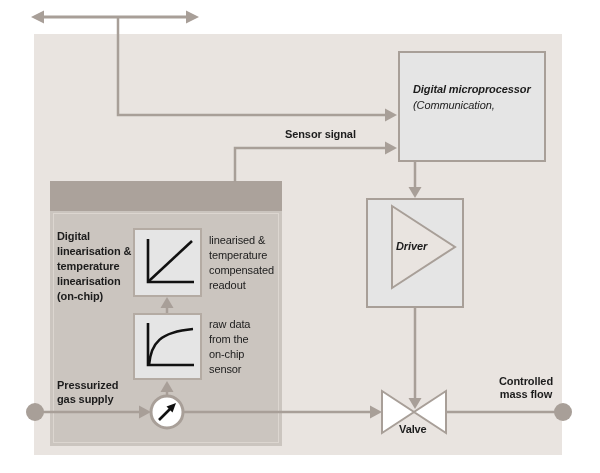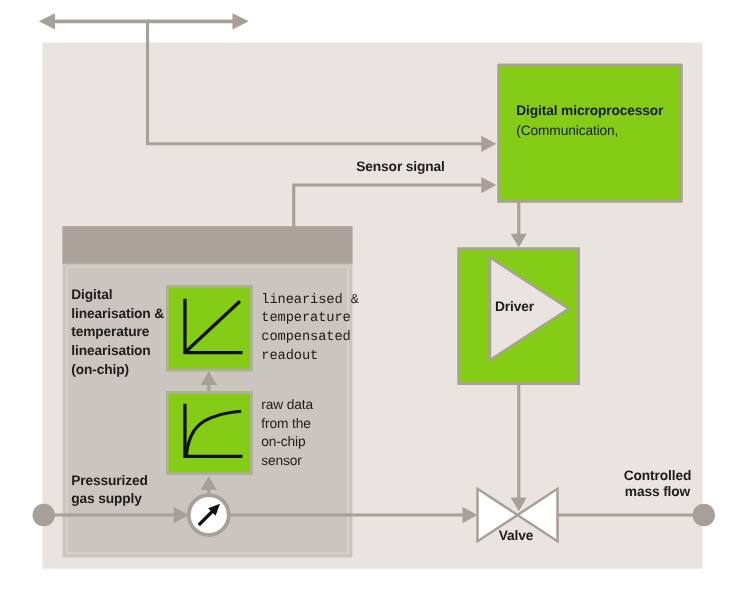--- a/index.html
+++ b/index.html
@@ -7,31 +7,31 @@
     position:relative;width:600px;height:473px;background:#ffffff;
     font-family:"Liberation Sans", sans-serif;color:#1c1c1c;overflow:hidden;
     letter-spacing:-0.1px;
   }
   .abs{position:absolute;}
   #housing{left:34px;top:34px;width:528px;height:421px;background:var(--c-housing);z-index:1;}
   #chip{left:50px;top:181px;width:232px;height:265px;background:var(--c-chipbody);z-index:2;}
   #chip-header{left:0;top:0;width:232px;height:30px;background:var(--c-chiphead);}
   #chip-inset{left:3px;top:32px;right:3px;bottom:3px;border:1px solid #dcd6d0;}
   #overlay{left:0;top:0;z-index:3;pointer-events:none;}
-  .whitebox{background:#84cc16;border:2px solid var(--c-line);z-index:4;box-sizing:border-box;}
+  .whitebox{background:#e5e5e5;border:2px solid var(--c-line);z-index:4;box-sizing:border-box;font-style:italic;}
   #micro-box{left:398px;top:51px;width:148px;height:111px;padding:28px 6px 0 13px;font-size:11px;line-height:16px;}
   #driver-box{left:366px;top:198px;width:98px;height:110px;}
   #graph1{left:133px;top:228px;width:69px;height:69px;border-color:#b4aba3;}
   #graph2{left:133px;top:313px;width:69px;height:67px;border-color:#b4aba3;}
   .lbl{z-index:6;font-size:11px;line-height:15px;}
   .b{font-weight:bold;}
   #lbl-interface{left:202px;top:61px;line-height:14px;width:210px;}
   #lbl-sensor{left:285px;top:127px;text-align:right;}
   #lbl-chip{left:57px;top:229px;font-weight:bold;}
-  #lbl-linearised{left:209px;top:233px;font-family:Liberation Mono, monospace;}
+  #lbl-linearised{left:209px;top:233px;}
   #lbl-raw{left:209px;top:317px;}
   #lbl-press{left:57px;top:378px;line-height:14px;}
   #lbl-controlled{left:497px;top:375px;width:58px;text-align:center;line-height:13px;}
   #lbl-valve{left:399px;top:422px;}
   #lbl-driver{left:28px;top:40px;position:absolute;font-size:11px;font-weight:bold;}
   .nowrap{white-space:nowrap;}
 </style>
 </head>
 <body>
 

